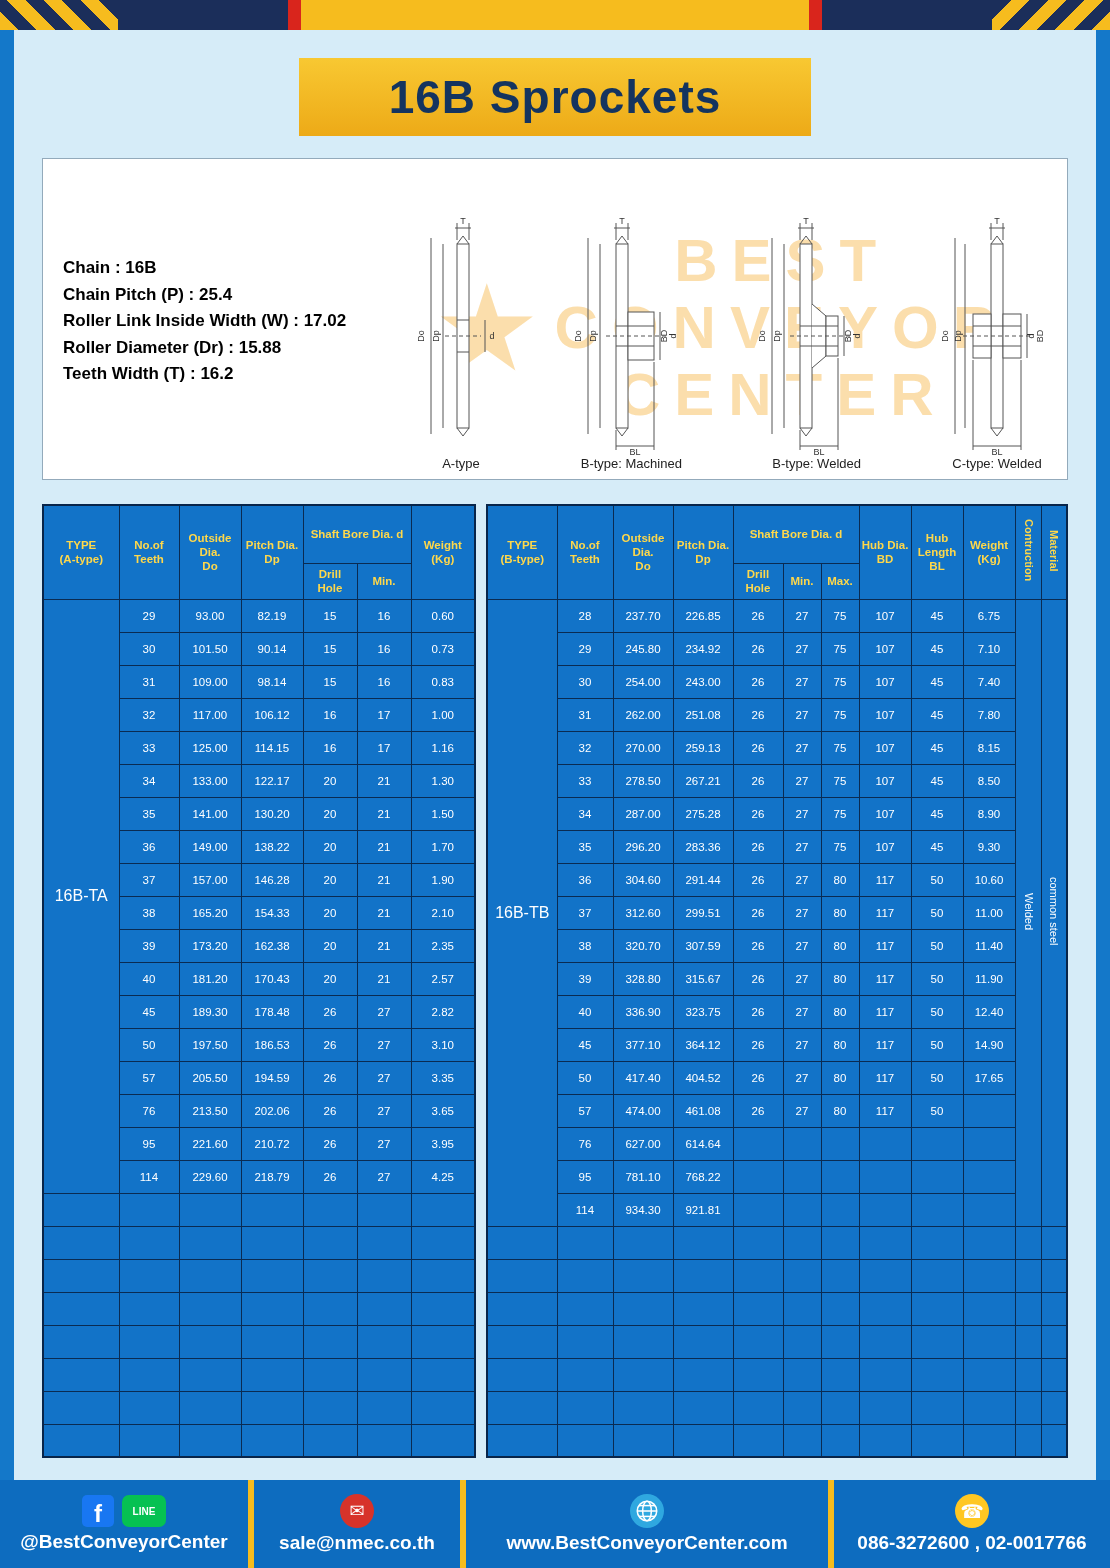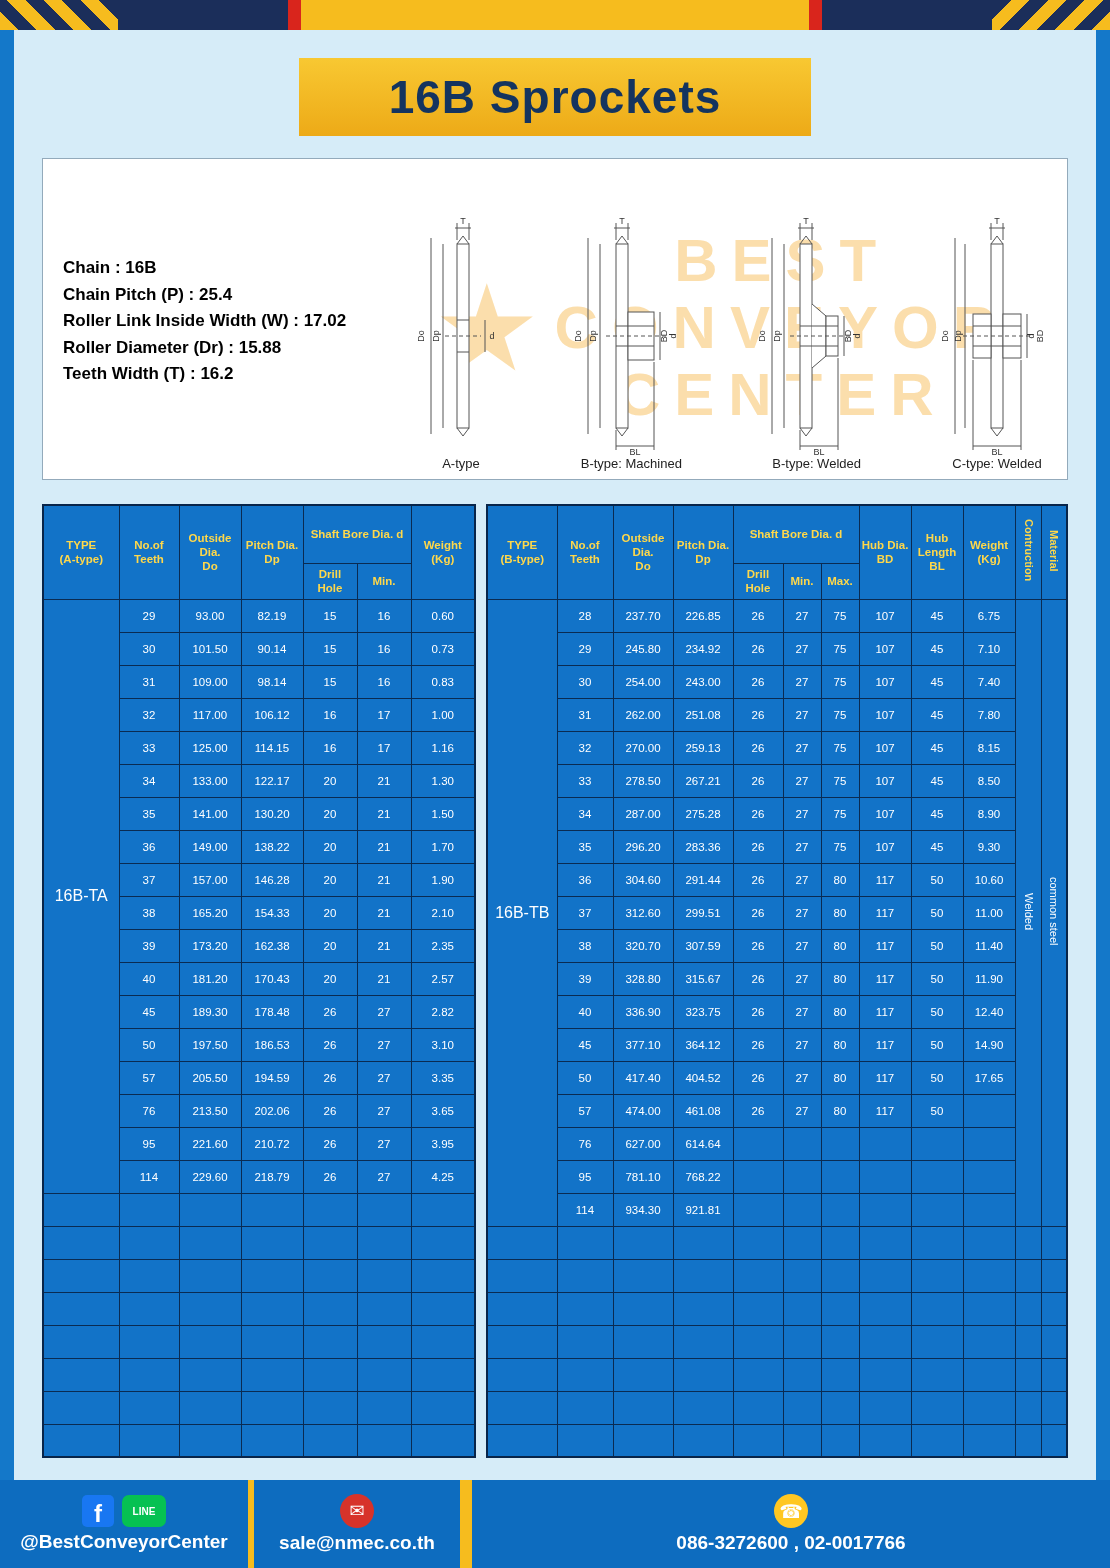--- a/index.html
+++ b/index.html
@@ -880,20 +880,32 @@
         <div class="line-icon">LINE</div>
       </div>
       <div class="f-text">@BestConveyorCenter</div>
     </div>
     <div class="f-div"></div>
     <div class="f-sec email">
       <div class="mail-icon">✉</div>
       <div class="f-text">sale@nmec.co.th</div>
     </div>
     <div class="f-div"></div>
+    <div class="f-sec web">
+      <div class="globe-icon">
+        <svg width="26" height="26" viewBox="0 0 24 24" fill="none" stroke="#fff" stroke-width="1.4">
+          <circle cx="12" cy="12" r="9"></circle>
+            <ellipse cx="12" cy="12" rx="4" ry="9"></ellipse>
+          <line x1="3" y1="12" x2="21" y2="12"></line>
+            <line x1="4.5" y1="7" x2="19.5" y2="7"></line>
+            <line x1="4.5" y1="17" x2="19.5" y2="17"></line>
+        </svg>
+      </div>
+      <div class="f-text">www.BestConveyorCenter.com</div>
+    </div>
     <div class="f-div"></div>
     <div class="f-sec phone">
       <div class="phone-icon">☎</div>
       <div class="f-text">086-3272600 , 02-0017766</div>
     </div>
   </footer>
 
 </div>
 
 </body></html>

